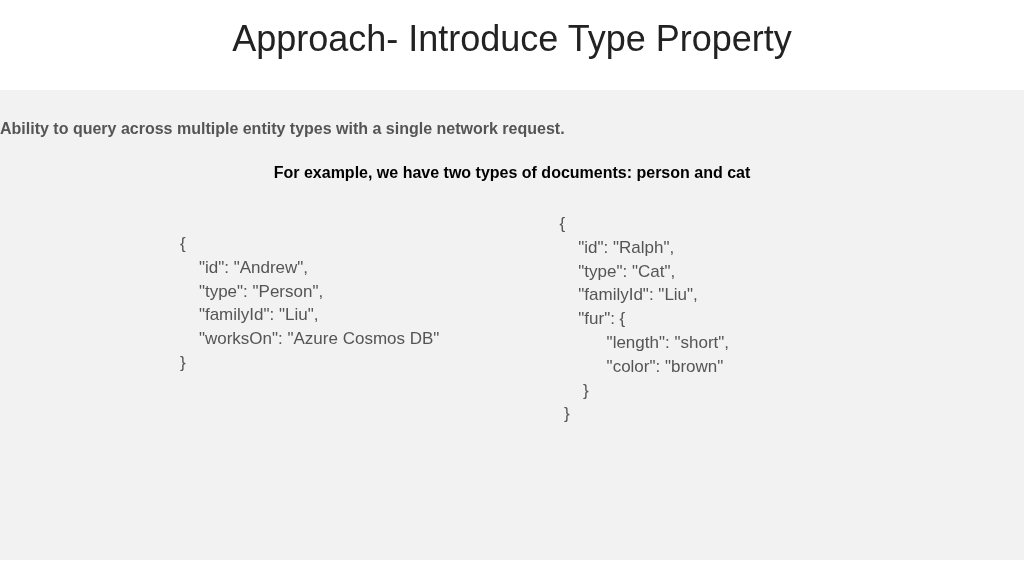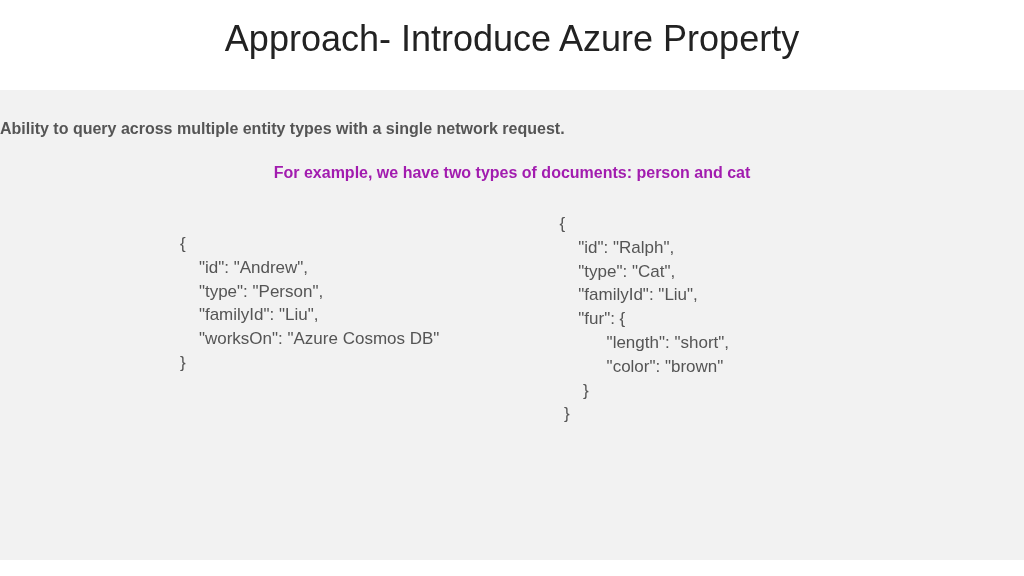--- a/index.html
+++ b/index.html
@@ -33,21 +33,21 @@
       text-align: left;
       font-size: 16px;
       font-weight: bold;
       color: #555;
       margin-bottom: 26px;
     }
     .subtitle-2 {
       text-align: center;
       font-size: 16px;
       font-weight: bold;
-      color: #a21caf;
+      color: #000000;
       margin-bottom: 50px;
     }
     .code-row {
       display: flex;
       justify-content: flex-start;
       padding-left: 180px;
       gap: 120px;
     }
     .code-block {
       font-family: Arial, Helvetica, sans-serif;
@@ -57,21 +57,21 @@
       line-height: 1.4;
     }
     .code-block-right {
       margin-top: -20px;
     }
   </style>
 </head>
 <body>
 
 <div class="header">
-  <h1 class="title">Approach- Introduce Azure Property</h1>
+  <h1 class="title">Approach- Introduce Type Property</h1>
 </div>
 
 <div class="content-area">
   <div class="subtitle-1">Ability to query across multiple entity types with a single network request.</div>
   <div class="subtitle-2">For example, we have two types of documents: person and cat</div>
   <div class="code-row">
     <div class="code-block">{
     "id": "Andrew",
     "type": "Person",
     "familyId": "Liu",

